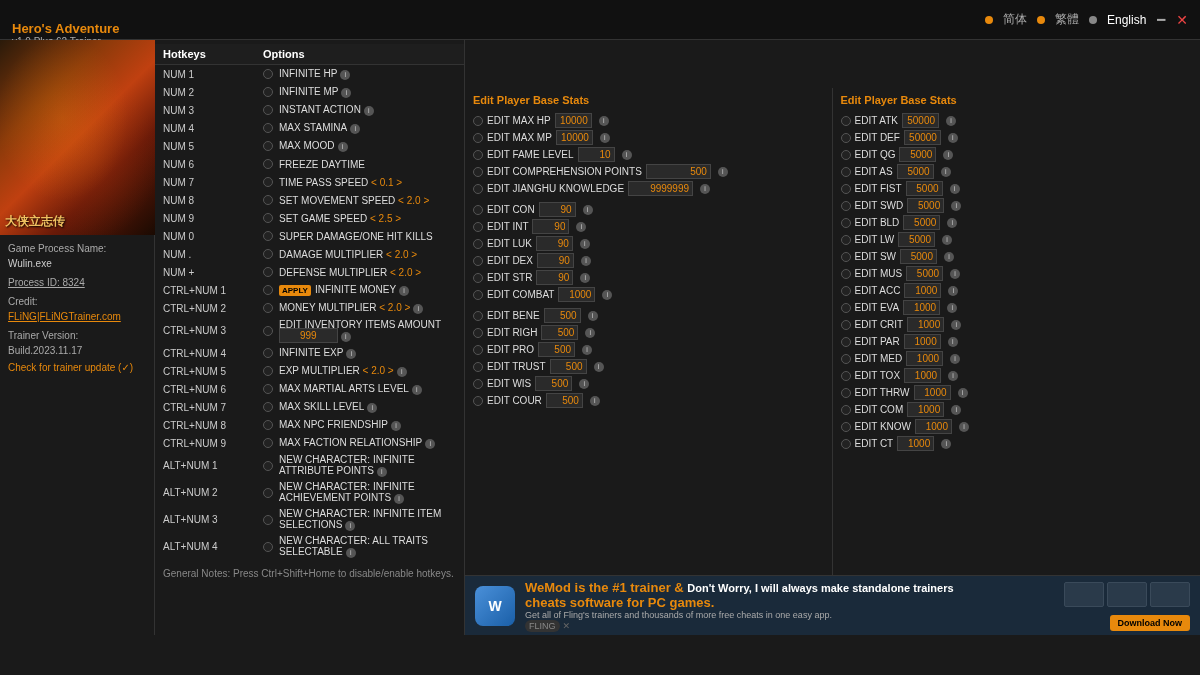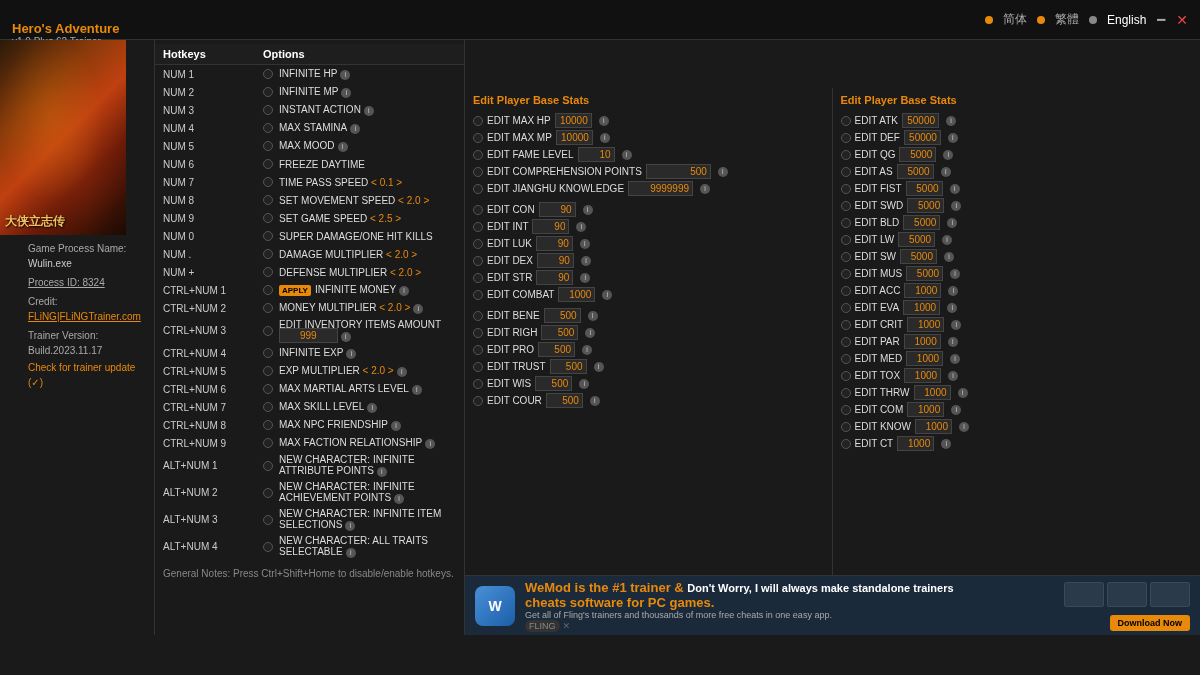--- a/index.html
+++ b/index.html
@@ -37,21 +37,21 @@
       height: 595px;
     }
     .game-panel {
       width: 155px;
       background: #1a1a1a;
       border-right: 1px solid #333;
       display: flex;
       flex-direction: column;
     }
     .game-image {
-      width: 126px;
+      width: 155px;
       height: 195px;
       background: linear-gradient(135deg, #2a1a0a 0%, #8b3a0a 30%, #c04010 50%, #6a1a08 70%, #1a0a02 100%);
       position: relative;
       overflow: hidden;
     }
     .game-image-art {
       width: 100%;
       height: 100%;
       background:
         radial-gradient(ellipse at 40% 40%, #e8890c44 0%, transparent 50%),
@@ -64,21 +64,20 @@
       color: #f0c060;
       font-size: 12px;
       font-weight: bold;
       text-shadow: 1px 1px 2px #000;
     }
     .game-info {
       padding: 6px 8px;
       font-size: 10px;
       color: #aaa;
       line-height: 1.5;
-      margin-left: 20px;
     }
     .game-info .credit-link { color: #e8890c; text-decoration: underline; cursor: pointer; }
     .hotkeys-panel {
       width: 310px;
       border-right: 1px solid #333;
       overflow-y: auto;
       padding: 4px 0;
     }
     .panel-header {
       display: grid;

